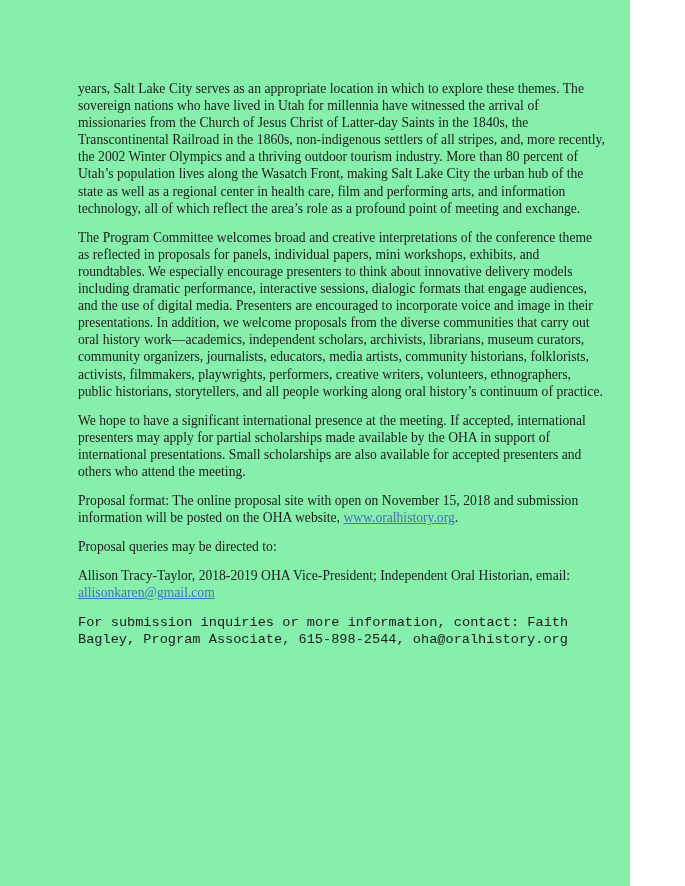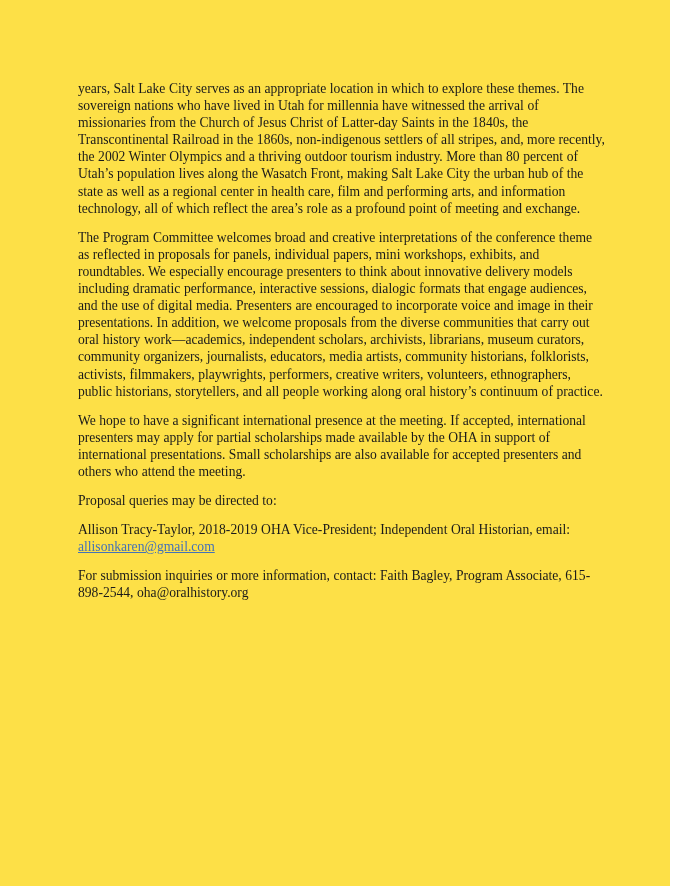--- a/index.html
+++ b/index.html
@@ -12,60 +12,63 @@
     height: 886px;
     position: relative;
     font-family: "Liberation Serif", "DejaVu Serif", serif;
     color: #000000;
     -webkit-font-smoothing: antialiased;
   }
   .page {
     position: absolute;
     left: 0;
     top: 0;
-    width: 670px;
+    width: 602px;
     height: 886px;
-    background: #fde047;
+    background: #86efac;
     overflow: hidden;
+    padding-left: 28px;
   }
   .content {
     position: absolute;
     left: 78px;
     top: 80px;
     width: 528px;
   }
   p.para {
     margin: 0 0 12px 0;
     font-size: 13.6px;
     line-height: 17.1px;
     text-align: left;
     color: #1a1a1a;
     word-spacing: 0.1px;
   }
   p.para:last-child {
     margin-bottom: 0;
+    font-family: Liberation Mono, monospace;
   }
   a.link, span.link {
     color: #4472b8;
     text-decoration: underline;
     text-underline-offset: 1px;
   }
 </style>
 </head>
 <body>
 
 <div class="page">
   <div class="content">
 
     <p class="para">years, Salt Lake City serves as an appropriate location in which to explore these themes. The sovereign nations who have lived in Utah for millennia have witnessed the arrival of missionaries from the Church of Jesus Christ of Latter-day Saints in the 1840s, the Transcontinental Railroad in the 1860s, non-indigenous settlers of all stripes, and, more recently, the 2002 Winter Olympics and a thriving outdoor tourism industry. More than 80 percent of Utah’s population lives along the Wasatch Front, making Salt Lake City the urban hub of the state as well as a regional center in health care, film and performing arts, and information technology, all of which reflect the area’s role as a profound point of meeting and exchange.</p>
 
     <p class="para">The Program Committee welcomes broad and creative interpretations of the conference theme as reflected in proposals for panels, individual papers, mini workshops, exhibits, and roundtables. We especially encourage presenters to think about innovative delivery models including dramatic performance, interactive sessions, dialogic formats that engage audiences, and the use of digital media. Presenters are encouraged to incorporate voice and image in their presentations. In addition, we welcome proposals from the diverse communities that carry out oral history work—academics, independent scholars, archivists, librarians, museum curators, community organizers, journalists, educators, media artists, community historians, folklorists, activists, filmmakers, playwrights, performers, creative writers, volunteers, ethnographers, public historians, storytellers, and all people working along oral history’s continuum of practice.</p>
 
     <p class="para">We hope to have a significant international presence at the meeting. If accepted, international presenters may apply for partial scholarships made available by the OHA in support of international presentations. Small scholarships are also available for accepted presenters and others who attend the meeting.</p>
 
+    <p class="para"><span>Proposal format: The online proposal site with open on November 15, 2018 and submission information will be posted on the OHA website, </span><a class="link" href="#">www.oralhistory.org</a><span>.</span></p>
 
     <p class="para">Proposal queries may be directed to:</p>
 
 
 
     <p class="para"><span>Allison Tracy-Taylor, 2018-2019 OHA Vice-President; Independent Oral Historian, email: </span><a class="link" href="#">allisonkaren@gmail.com</a></p>
 
     <p class="para">For submission inquiries or more information, contact: Faith Bagley, Program Associate, 615-898-2544, oha@oralhistory.org</p>
 
   </div>

